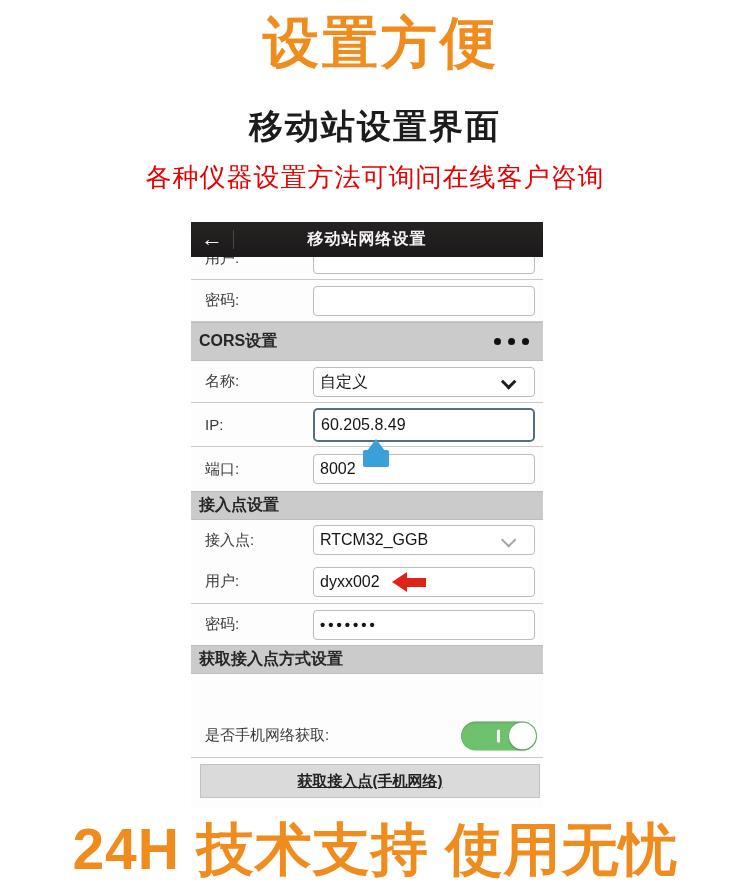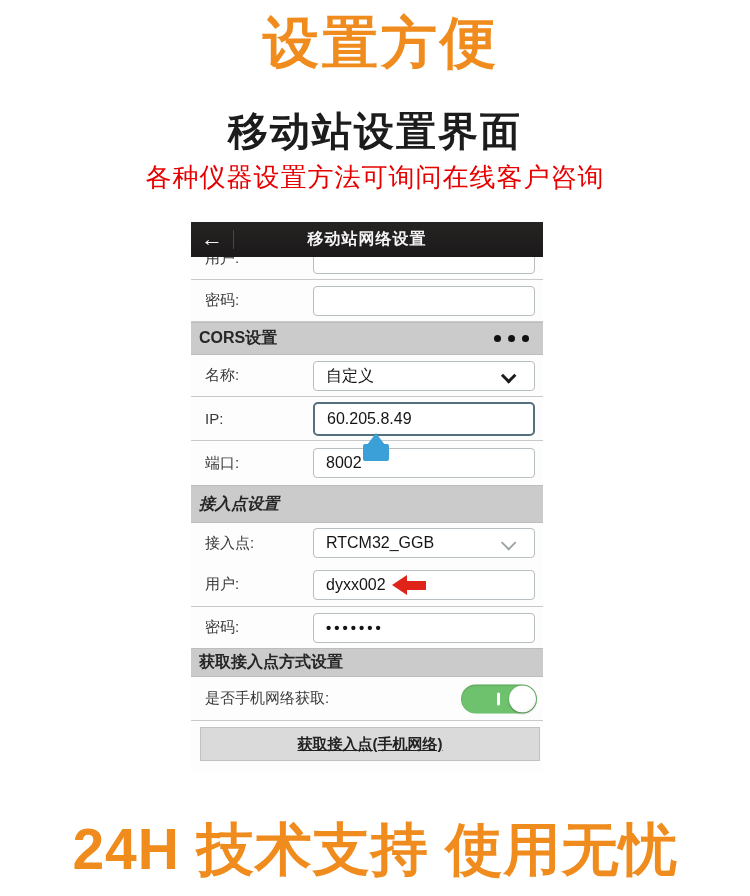--- a/index.html
+++ b/index.html
@@ -4,61 +4,61 @@
 <style>
   * { margin:0; padding:0; box-sizing:border-box; }
   html,body { background:#ffffff; }
   body { font-family:"Liberation Sans","DejaVu Sans",sans-serif; }
   .page { position:relative; width:750px; height:896px; background:#fff; overflow:hidden; }
 
   
   .page-title { position:absolute; top:6px; left:0; width:100%; text-align:center;
     font-size:56px; font-weight:bold; color:#F08C1E; letter-spacing:3px;padding-left:12px; }
   .page-subtitle { position:absolute; top:104px; left:0; width:100%; text-align:center;
-    font-size:40px; font-weight:bold; color:#1c1c1c; letter-spacing:2px; }
+    font-size:34px; font-weight:bold; color:#1c1c1c; letter-spacing:2px; }
   .page-notice { position:absolute; top:160px; left:0; width:100%; text-align:center;
     font-size:26px; font-weight:normal; color:#E60000; letter-spacing:1px; }
   .page-footer { position:absolute; top:812px; left:0; width:100%; text-align:center;
     font-size:57px; font-weight:bold; color:#F08C1E; letter-spacing:1px; }
 
   
   .phone { position:absolute; left:191px; top:222px; width:352px; background:#fdfdfd; }
 
   .ph-header { position:relative; height:35px; background:#1e1c1c;
     background-image:linear-gradient(180deg,#262323 0%,#1b1919 100%);
     display:flex; align-items:center; }
   .back-arrow { position:absolute; left:10px; top:4px; color:#f2f2f2; font-size:22px; font-weight:bold; line-height:26px; cursor:default; }
   .hdr-sep { position:absolute; left:42px; top:8px; width:1px; height:19px; background:#4a4846; }
   .ph-title { width:100%; text-align:center; color:#f5f5f5; font-size:16px; font-weight:bold; letter-spacing:1px; }
 
   .row { position:relative; display:flex; align-items:center; border-bottom:1px solid #c9c9c9; background:#fdfdfd; }
   .row .lbl { margin-left:14px; font-size:15px; color:#3a3a3a; }
   .ctrl { position:absolute; left:122px; width:222px; height:30px; top:50%; transform:translateY(-50%);
     border:1px solid #b7bec1; border-radius:4px; background:#fff;
-    font-size:16px; color:#141414; line-height:28px; padding-left:12px; white-space:nowrap; overflow:hidden; }
+    font-size:16px; color:#141414; line-height:28px; padding-left:6px; white-space:nowrap; overflow:hidden; }
 
   .row-user-top { height:23px; overflow:hidden; }
   .row-user-top .inner { position:relative; height:42px; width:100%; display:flex; align-items:center; margin-top:-19px; }
 
   .row-pass-top { height:42px; }
   .row-name { height:42px; }
   .row-ip { height:44px; }
   .row-port { height:44px; border-bottom:none; }
   .row-mount { height:40px; border-bottom:none; }
   .row-user { height:44px; }
   .row-pass { height:41px; border-bottom:none; }
-  .row-toggle { height:44px; }
+  .row-toggle { height:44px;margin-top:40px; }
 
   .ip-focus { border:2px solid #54707f; height:34px; line-height:30px; border-radius:5px; }
 
   .secbar { position:relative; display:flex; align-items:center; background:#cbcbcb;
     border-top:1px solid #bdbdbd; border-bottom:1px solid #bdbdbd; }
   .secbar .sec-title { margin-left:8px; font-size:16px; font-weight:bold; color:#262626; }
-  .sec-cors { height:33px; }
-  .sec-mount { height:38px;font-style:italic; }
+  .sec-cors { height:39px; }
+  .sec-mount { height:29px; }
   .sec-account { height:30px; }
   .sec-fetch { height:29px; }
 
   .ellipsis { margin-left:auto; margin-right:14px; display:flex; gap:7px; align-items:center; }
   .ellipsis i { width:7px; height:7px; background:#111; border-radius:50%; display:block; }
 
   .chev { position:absolute; right:17px; top:50%; width:11px; height:11px;
     border-right:3px solid #1c1c1c; border-bottom:3px solid #1c1c1c;
     transform:rotate(45deg) translate(-6px,-2px); }
   .chev.light { border-right-width:2px; border-bottom-width:2px; border-color:#9fa4a6; }

